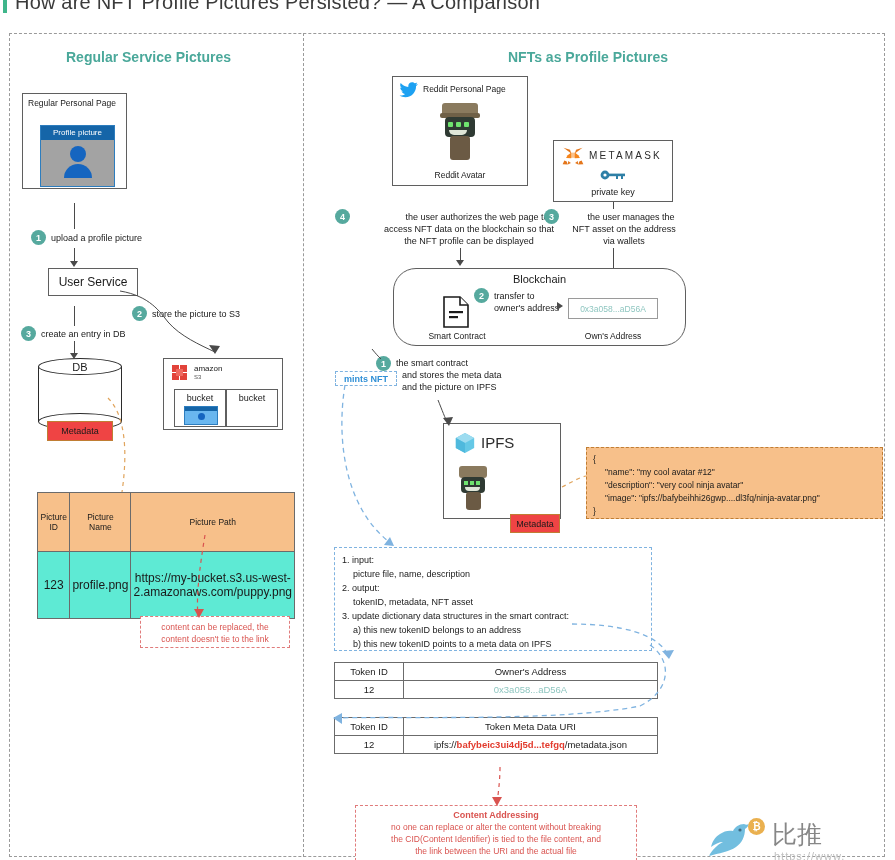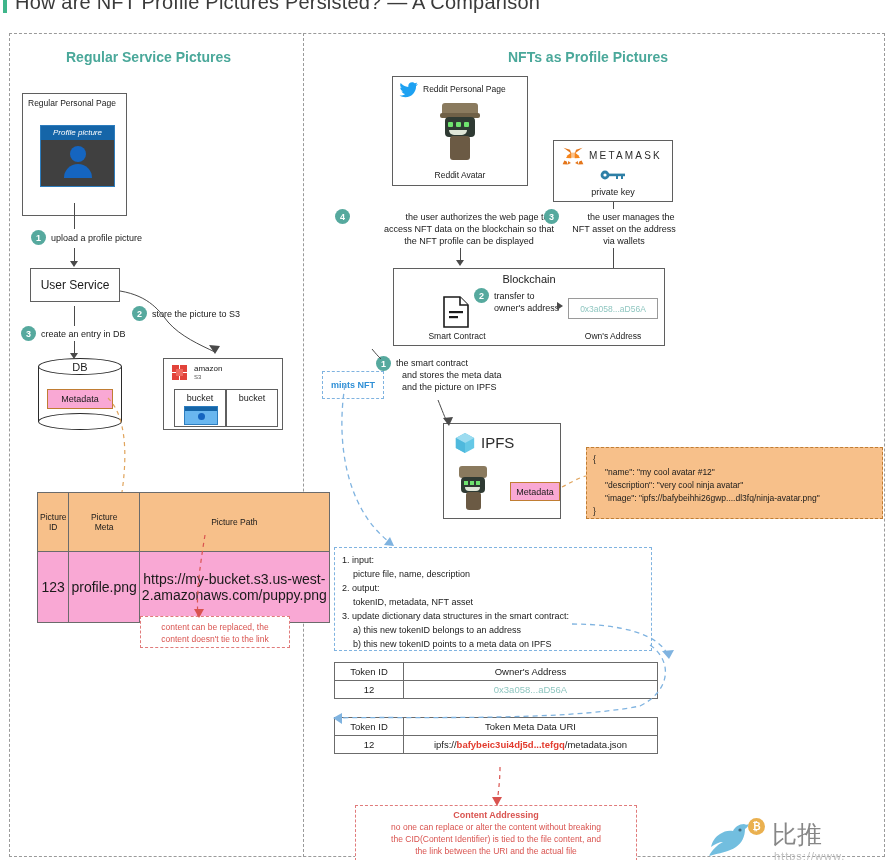--- a/index.html
+++ b/index.html
@@ -56,40 +56,40 @@
     position:absolute;width:0;height:0;
     border-left:4px solid transparent;border-right:4px solid transparent;
     border-top:6px solid #4a4a4a;
   }
   .arrowhead.right{
     border-top:4px solid transparent;border-bottom:4px solid transparent;
     border-left:6px solid #4a4a4a;border-right:0;
   }
 
   
-  #personal-page{left:22px;top:93px;width:105px;height:123px;}
+  #personal-page{left:22px;top:93px;width:105px;height:96px;}
   #personal-page .pp-title{position:absolute;left:5px;top:4px;font-size:8.5px;}
-  .pp-card{position:absolute;left:17px;top:31px;width:73px;height:60px;background:#404040;border:1px solid #2d7dbe;font-style:italic;}
+  .pp-card{position:absolute;left:17px;top:31px;width:73px;height:60px;background:#a3a3a3;border:1px solid #2d7dbe;}
   .pp-card .cap{height:14px;background:#1565a8;color:#fff;font-size:8px;text-align:center;line-height:14px;}
   .pp-person{position:absolute;left:50%;transform:translateX(-50%);top:20px;}
   .pp-person .head{width:16px;height:16px;border-radius:50%;background:#1565c0;margin:0 auto;}
   .pp-person .body{width:28px;height:14px;border-radius:14px 14px 0 0;background:#1565c0;margin:2px auto 0;}
 
-  #user-service{left:30px;top:268px;width:90px;height:34px;}
+  #user-service{left:48px;top:268px;width:90px;height:28px;}
   #user-service span{position:absolute;inset:0;display:flex;align-items:center;justify-content:center;font-size:12px;}
 
   
   .cyl{position:absolute;left:38px;top:358px;width:84px;height:72px;}
   .cyl .tube{position:absolute;left:0;top:8px;width:84px;height:56px;border-left:1px solid #2b2b2b;border-right:1px solid #2b2b2b;box-sizing:border-box;background:#fff;}
   .cyl .top{position:absolute;left:0;top:0;width:84px;height:17px;border:1px solid #2b2b2b;border-radius:50%;box-sizing:border-box;background:#fff;}
   .cyl .bot{position:absolute;left:0;top:55px;width:84px;height:17px;border:1px solid #2b2b2b;border-radius:50%;box-sizing:border-box;background:#fff;}
   .cyl .dbname{position:absolute;left:0;top:3px;width:84px;text-align:center;font-size:11px;}
   .chip{
-    position:absolute;background:#f9a8d4;border:1px solid #c07d33;
-    font-size:9px;display:flex;align-items:center;justify-content:center;color:#1a1a1a;
+    position:absolute;background:#ef4444;border:1px solid #c07d33;
+    font-size:9px;display:flex;align-items:center;justify-content:center;color:#1a1a1a;margin-top:32px;
   }
   #db-metadata{left:9px;top:31px;width:64px;height:18px;}
 
   
   #s3-box{left:163px;top:358px;width:120px;height:72px;}
   .aws-logo{position:absolute;left:8px;top:6px;width:18px;height:18px;}
   .aws-logo .sq{position:absolute;width:7px;height:7px;background:#e2433a;}
   .aws-word{position:absolute;left:30px;top:5px;font-size:8px;line-height:9px;}
   .aws-word b{font-weight:normal;margin-top:35px;}
   .aws-word small{display:block;font-size:6px;color:#555;}
@@ -99,21 +99,21 @@
   .bucket .thumb .cap2{height:4px;background:#1565a8;}
   .bucket .thumb .pz{width:7px;height:7px;border-radius:50%;background:#1565c0;margin:2px auto 0;}
   #bucket1{left:10px;}
   #bucket2{left:62px;}
 
   
   .tbl{position:absolute;border-collapse:collapse;font-size:8px;}
   .tbl td,.tbl th{border:1px solid #6b6b6b;padding:19px 2px;text-align:center;font-weight:normal;}
   #left-table{left:37px;top:492px;width:258px;background:#f7c08a;}
   #left-table th{background:#f7c08a;font-size:8.5px;}
-  #left-table td{background:#f9a8d4;font-size:14px;}
+  #left-table td{background:#5eead4;font-size:12px;}
 
   .note{
     position:absolute;box-sizing:border-box;border:1px dashed #e07b7b;
     color:#d9534f;font-size:8.5px;text-align:center;line-height:12px;
     padding:4px 3px;background:#fff;
   }
   #left-note{left:140px;top:616px;width:150px;height:32px;}
 
   
   svg.over{position:absolute;left:0;top:0;width:895px;height:860px;pointer-events:none;}
@@ -131,29 +131,29 @@
   .avatar .mouth{position:absolute;left:11px;top:27px;width:18px;height:5px;background:#dfe6d8;border-radius:0 0 5px 5px;}
   .avatar .body2{position:absolute;left:12px;top:33px;width:20px;height:24px;background:#6b5a44;border-radius:3px;}
   #reddit-page .rp-cap{position:absolute;left:0;bottom:5px;width:100%;text-align:center;font-size:8.5px;}
 
   #metamask-box{left:553px;top:140px;width:120px;height:62px;}
   .fox{position:absolute;left:8px;top:6px;width:22px;height:19px;}
   .mm-word{position:absolute;left:35px;top:9px;font-size:10px;letter-spacing:2.2px;color:#2b2b2b;}
   .key{position:absolute;left:50%;transform:translateX(-50%);top:29px;width:26px;height:10px;}
   #metamask-box .pk{position:absolute;left:0;bottom:4px;width:100%;text-align:center;font-size:9px;}
 
-  #blockchain{left:393px;top:268px;width:272px;height:78px;}
+  #blockchain{left:393px;top:268px;width:293px;height:78px;border-radius:23px;}
   #blockchain .bc-title{position:absolute;left:0;top:4px;width:100%;text-align:center;font-size:11px;}
   .contract-ic{position:absolute;left:49px;top:27px;width:26px;height:32px;}
   #blockchain .sc-cap{position:absolute;left:20px;top:62px;width:86px;text-align:center;font-size:8.5px;}
   .addr-chip{position:absolute;left:174px;top:29px;width:90px;height:21px;border:1px solid #9a9a9a;box-sizing:border-box;
              display:flex;align-items:center;justify-content:center;font-size:8.5px;color:#8fc6c0;background:#fff;}
   #blockchain .addr-cap{position:absolute;left:174px;top:62px;width:90px;text-align:center;font-size:8.5px;}
 
-  .minted{position:absolute;left:322px;top:371px;width:62px;height:28px;border:1px dashed #7fb3e0;box-sizing:border-box;
+  .minted{position:absolute;left:335px;top:371px;width:62px;height:15px;border:1px dashed #7fb3e0;box-sizing:border-box;
           color:#2f8fd6;font-size:9px;font-weight:bold;display:flex;align-items:center;justify-content:center;background:#fff;text-align:center;}
 
   #ipfs-box{left:443px;top:423px;width:118px;height:96px;}
   .ipfs-cube{position:absolute;left:10px;top:8px;width:22px;height:22px;}
   #ipfs-box .ipfs-word{position:absolute;left:37px;top:10px;font-size:15px;color:#2b2b2b;}
   #ipfs-box .av2{position:absolute;left:12px;top:42px;width:34px;height:44px;}
   #ipfs-metadata{left:66px;top:58px;width:48px;height:17px;}
 
   #json-box{
     position:absolute;left:586px;top:447px;width:297px;height:72px;
@@ -270,21 +270,21 @@
 
   <table class="tbl" id="left-table">
     <tbody>
         <tr>
       <th style="width:40px;">
         <div>Picture</div>
             <div>ID</div>
       </th>
       <th style="width:52px;">
         <div>Picture</div>
-            <div>Meta</div>
+            <div>Name</div>
       </th>
       <th>Picture Path</th>
     </tr>
     <tr>
       <td>123</td>
       <td>profile.png</td>
       <td>
         <div>https://my-bucket.s3.us-west-</div>
         <div>2.amazonaws.com/puppy.png</div>
       </td>

